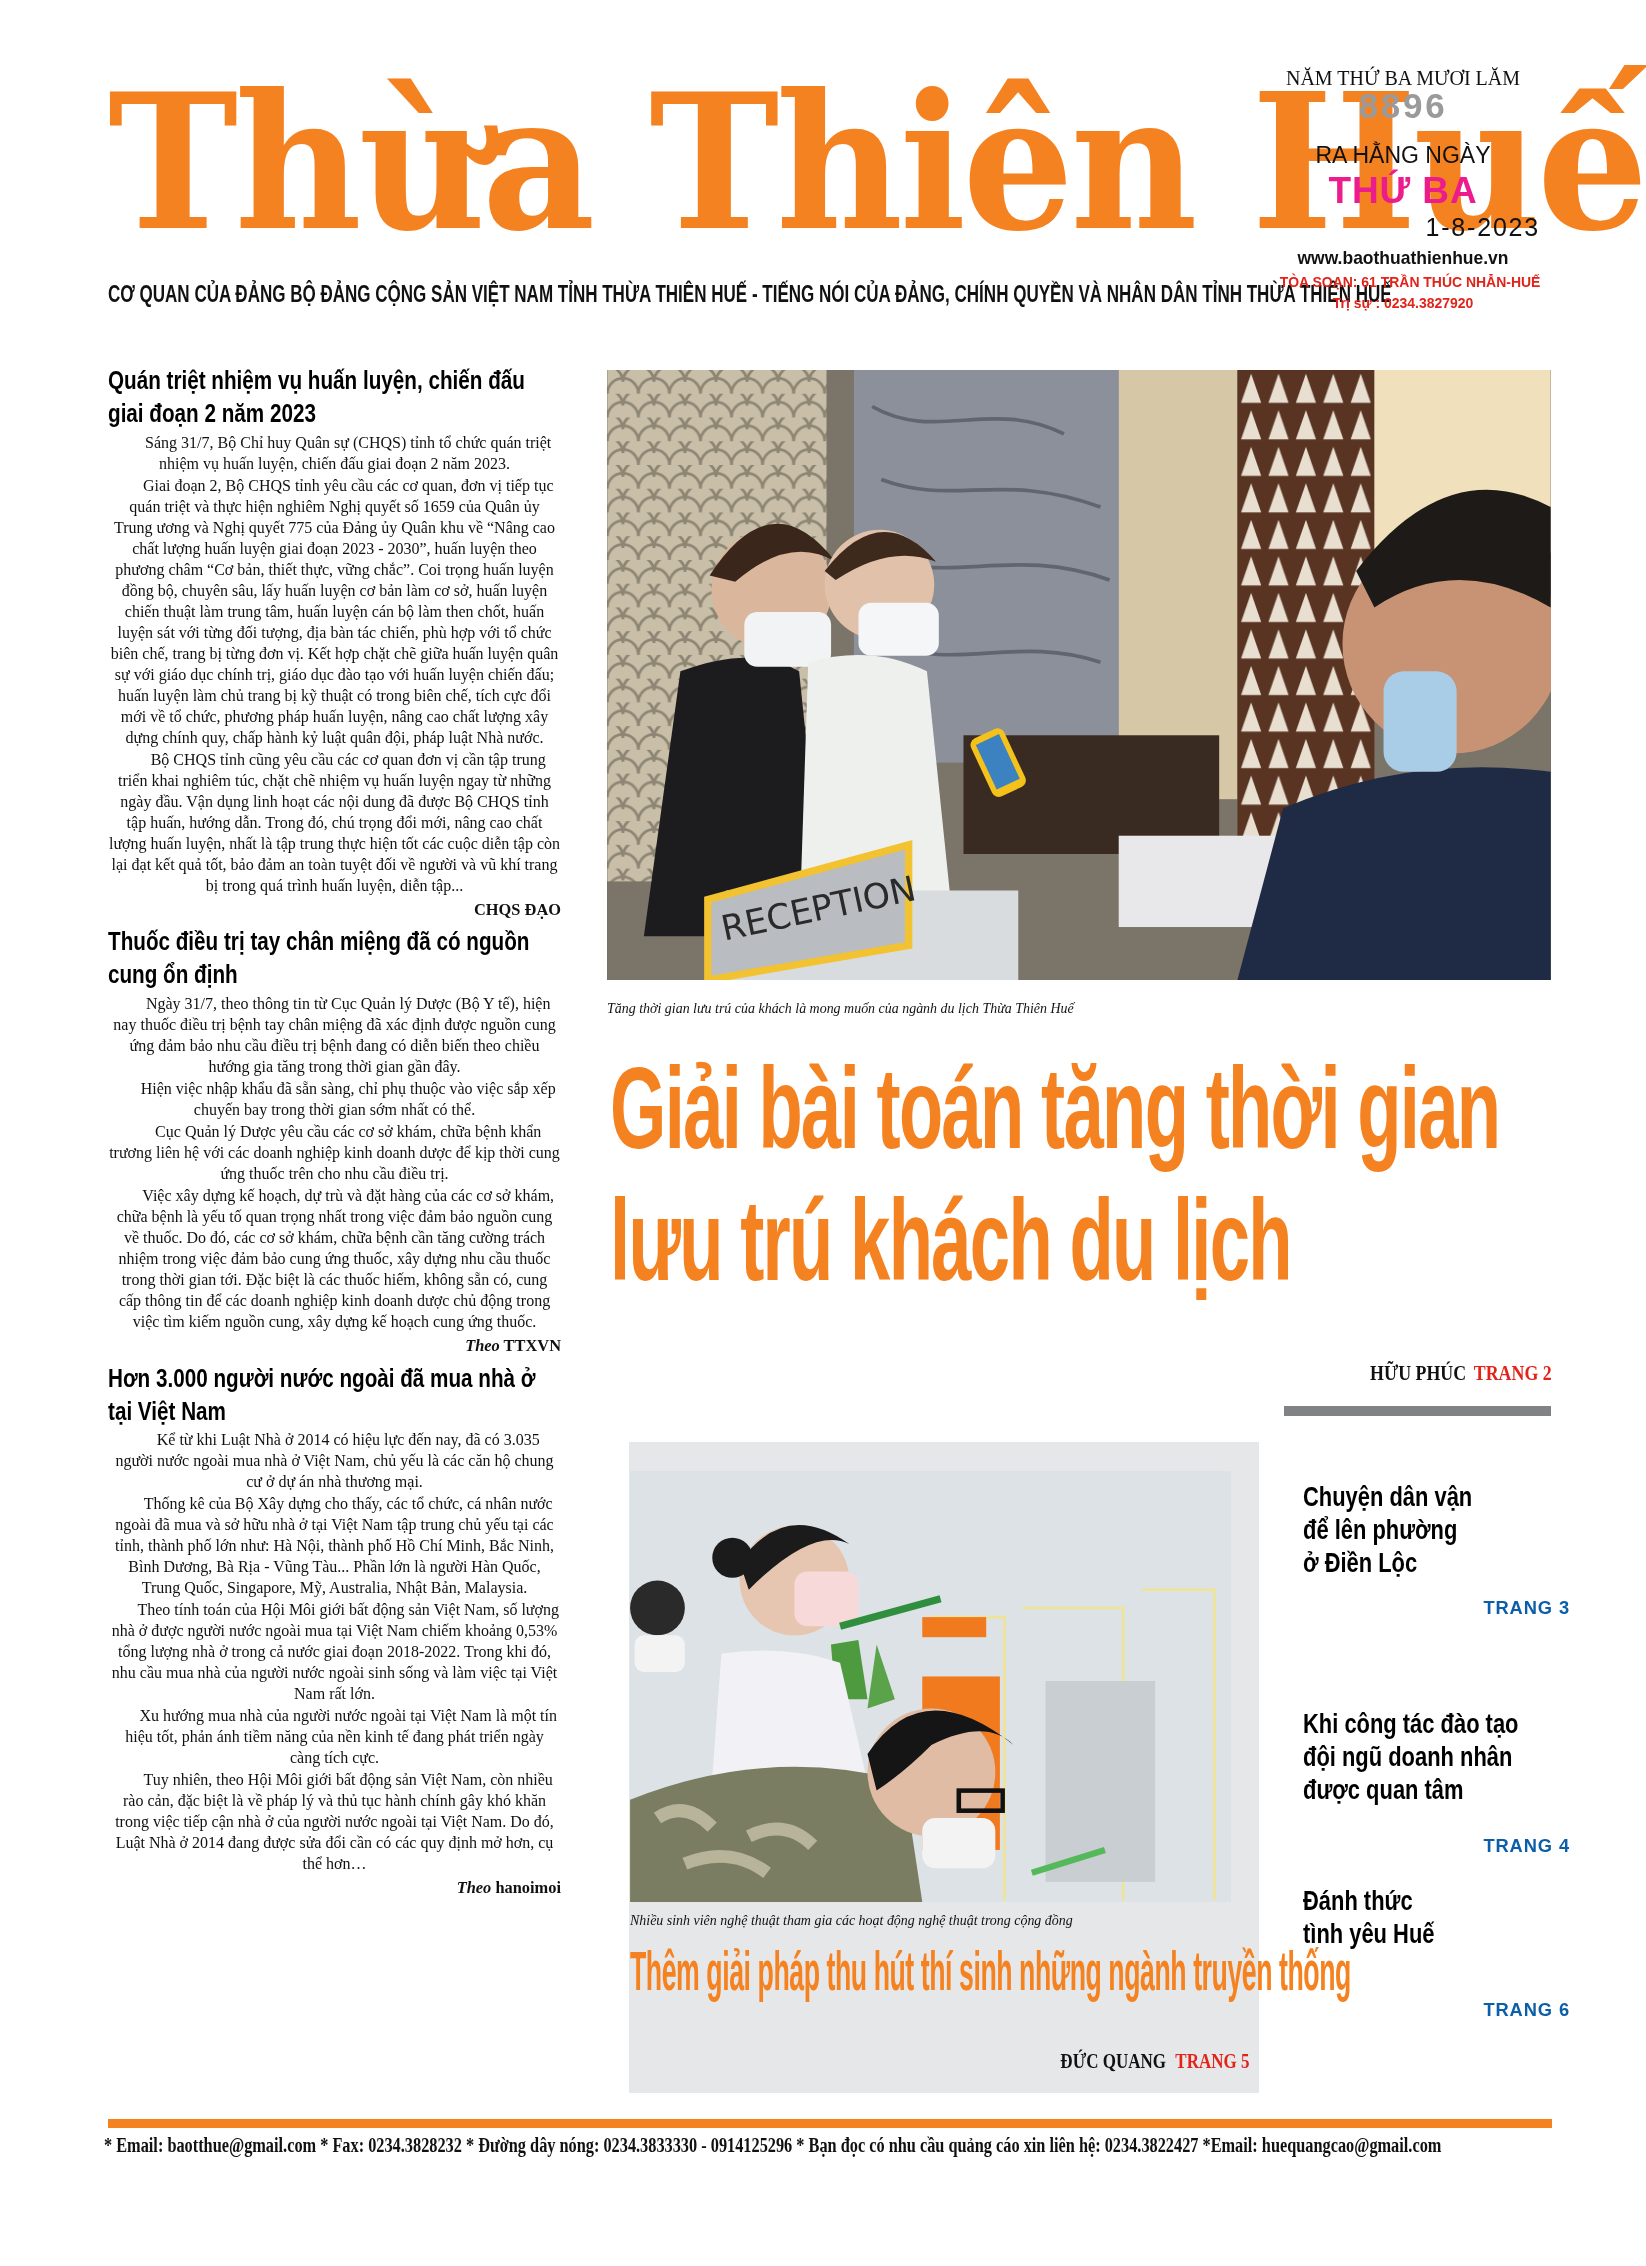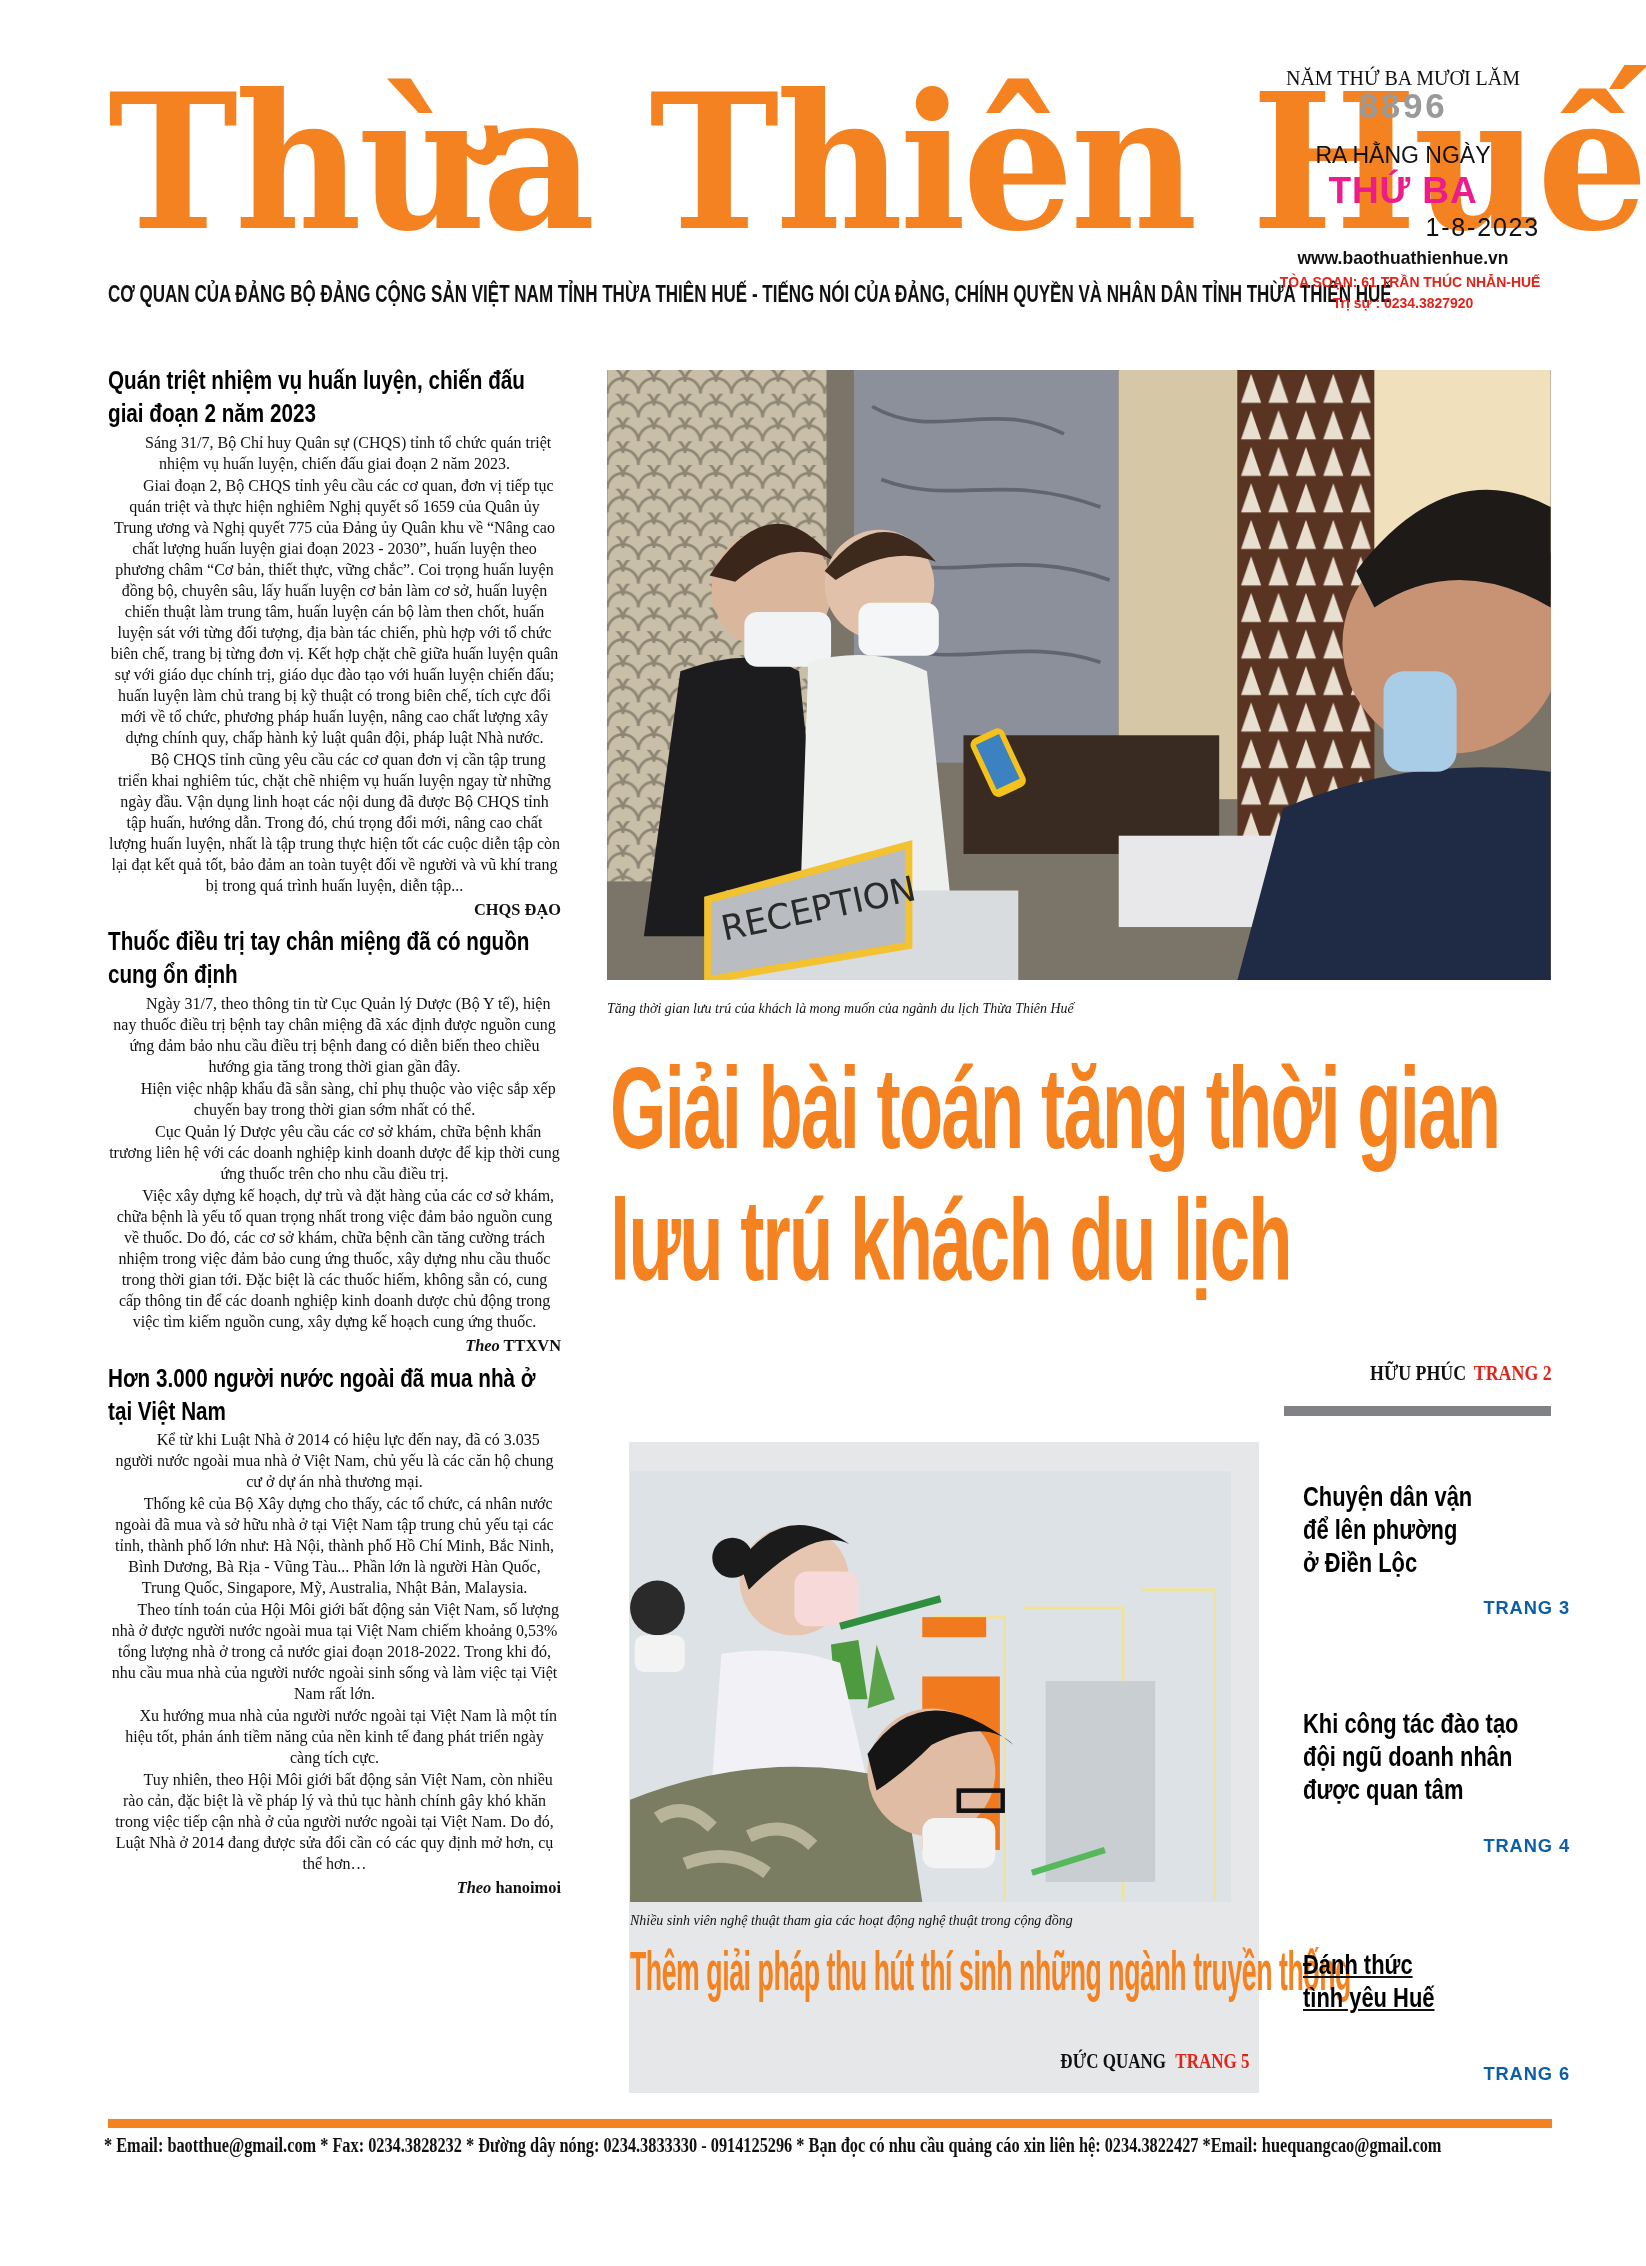--- a/index.html
+++ b/index.html
@@ -242,21 +242,21 @@
 
 <div class="abs teaser" style="top:1707px; height:155px;">
   <div class="teaser-title">
     <div>Khi công tác đào tạo</div>
     <div>đội ngũ doanh nhân</div>
     <div>được quan tâm</div>
   </div>
   <div class="teaser-page" style="top:128px;">TRANG 4</div>
 </div>
 
-<div class="abs teaser" style="top:1948px; height:137px;text-decoration:underline;">
+<div class="abs teaser" style="top:1884px; height:137px;">
   <div class="teaser-title">
     <div>Đánh thức</div>
     <div>tình yêu Huế</div>
   </div>
   <div class="teaser-page" style="top:115px;">TRANG 6</div>
 </div>
 
 <div class="abs footer-rule"></div>
 <div class="abs footer-text">* Email: baotthue@gmail.com * Fax: 0234.3828232 * Đường dây nóng: 0234.3833330 - 0914125296 * Bạn đọc có nhu cầu quảng cáo xin liên hệ: 0234.3822427 *Email: huequangcao@gmail.com</div>
 

